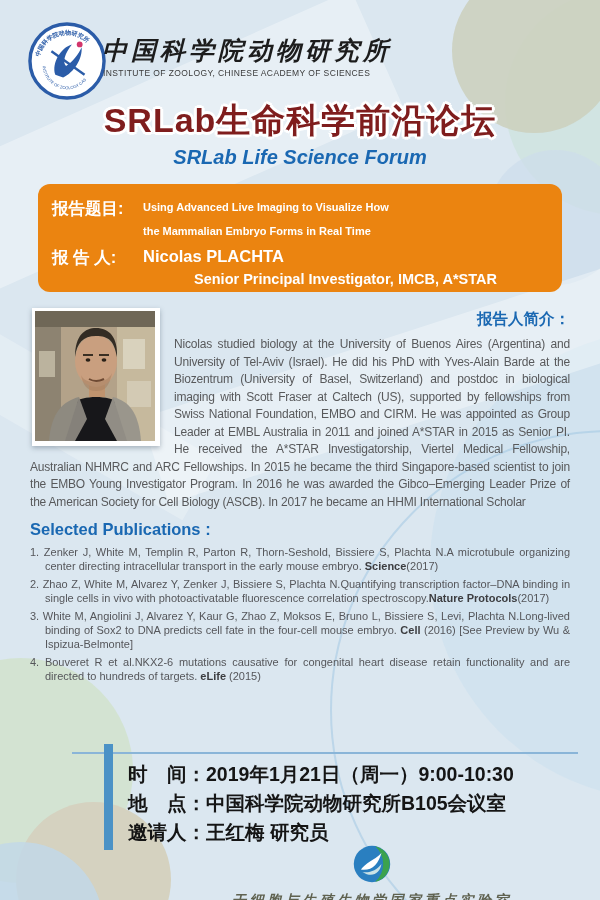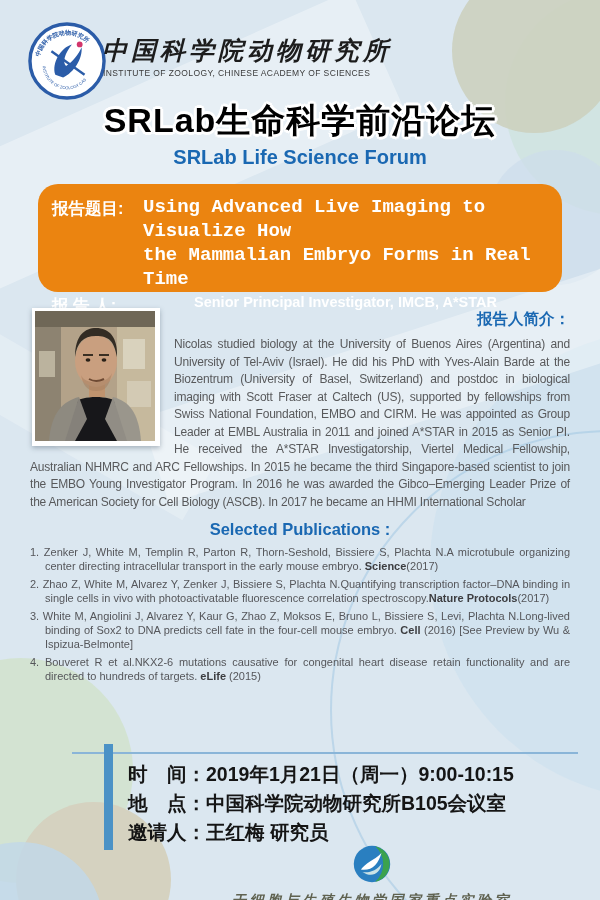--- a/index.html
+++ b/index.html
@@ -36,57 +36,57 @@
     font-size:25px; letter-spacing:4px; color:#1c1c1c; white-space:nowrap;
   }
   .inst-en {
     position:absolute; left:103px; top:68px;
     font-size:8.5px; letter-spacing:.4px; color:#3a3a3a; font-weight:normal;
   }
 
   
   .title-cn {
     left:0; top:98px; width:600px; text-align:center;
-    font-size:34px; font-weight:bold; color:#000000; letter-spacing:1px;
+    font-size:34px; font-weight:bold; color:#7f1d1d; letter-spacing:1px;
     text-shadow:-2px -2px 0 #fff, 2px -2px 0 #fff, -2px 2px 0 #fff, 2px 2px 0 #fff,
                  0 -3px 0 #fff, 0 3px 0 #fff, -3px 0 0 #fff, 3px 0 0 #fff;
   }
   .title-en {
     left:0; top:146px; width:600px; text-align:center;
-    font-size:20px; font-weight:bold; color:#1a68b2;
+    font-size:20px; font-weight:bold; color:#1a68b2;font-style:italic;
   }
 
   
   .banner {
     left:38px; top:184px; width:524px; height:108px;
-    background:#EB8410; border-radius:20px;
+    background:#EB8410; border-radius:12px;
     padding:11px 14px 8px 14px;
     display:grid; grid-template-columns:84px 1fr; column-gap:7px; row-gap:1px;
     color:#fff; font-weight:bold;
   }
   .b-lbl { font-size:16.5px; line-height:26px; white-space:nowrap; }
-  .b-txt { font-size:19px; line-height:24px;font-family:Liberation Mono, monospace; }
+  .b-txt { font-size:11px; line-height:24px; }
   .b-name { font-size:16.5px; line-height:25px; }
   .b-sub { font-size:14.5px; line-height:21px;text-align:center; }
 
   
   .main { left:30px; top:304px; width:540px; }
   .photo-frame {
     float:left; width:128px; height:138px; margin:4px 14px 4px 2px;
     background:#fff; padding:3px;
     box-shadow:0 2px 5px rgba(40,60,80,.35);
   }
   .photo-frame svg { display:block; width:120px; height:130px; }
   .bio-heading { font-size:15.5px; font-weight:bold; color:#1a68b2; padding-top:5px; margin-bottom:6px;text-align:right; }
   .bio-text {
     font-size:12px; line-height:17.5px; color:#58595b;
     text-align:justify; letter-spacing:-.2px;
   }
   .pubs { margin-top:9px; }
-  .pubs-heading { font-size:16.5px; font-weight:bold; color:#1a68b2; margin-bottom:6px;text-align:center; }
+  .pubs-heading { font-size:16.5px; font-weight:bold; color:#1a68b2; margin-bottom:6px; }
   .pub {
     font-size:11px; line-height:14px; color:#55565a;
     padding-left:15px; text-indent:-15px; margin-bottom:4px; text-align:justify;
   }
   .pub .jn { font-weight:bold; color:#3c3d40; }
 
   
   .divider-line { left:72px; top:752px; width:506px; height:2px; background:#8ab5d8; }
   .divider-bar  { left:104px; top:744px; width:9px; height:106px; background:#4B92C6; }
   .schedule { left:128px; top:760px; width:450px; }
@@ -143,20 +143,21 @@
 <div class="layer title-en">SRLab Life Science Forum</div>
 
 <section class="layer banner">
   <span class="b-lbl">报告题目:</span>
   <div class="b-txt">
     <div>Using Advanced Live Imaging to Visualize How</div>
     <div>the Mammalian Embryo Forms in Real Time</div>
   </div>
   <span class="b-lbl">报 告 人:</span>
   <div>
+    <div class="b-name">Nicolas PLACHTA</div>
     <div class="b-sub">Senior Principal Investigator, IMCB, A*STAR</div>
   </div>
 </section>
 
 <div class="layer main">
   <section>
     <div class="photo-frame">
       <svg viewBox="0 0 120 130" preserveAspectRatio="none">
         <rect width="120" height="130" fill="#b3a289"></rect>
         <rect x="0" width="26" height="130" fill="#8d8371"></rect>
@@ -189,21 +190,21 @@
     <p class="pub"><span>1.</span> <span>Zenker J, White M, Templin R, Parton R, Thorn-Seshold, Bissiere S, Plachta N.A microtubule organizing center directing intracellular transport in the early mouse embryo. </span><b class="jn">Science</b><span>(2017)</span></p>
     <p class="pub"><span>2.</span> <span>Zhao Z, White M, Alvarez Y, Zenker J, Bissiere S, Plachta N.Quantifying transcription factor–DNA binding in single cells in vivo with photoactivatable fluorescence correlation spectroscopy.</span><b class="jn">Nature Protocols</b><span>(2017)</span></p>
     <p class="pub"><span>3.</span> <span>White M, Angiolini J, Alvarez Y, Kaur G, Zhao Z, Moksos E, Bruno L, Bissiere S, Levi, Plachta N.Long-lived binding of Sox2 to DNA predicts cell fate in the four-cell mouse embryo. </span><b class="jn">Cell</b><span> (2016) [See Preview by Wu &amp; Ispizua-Belmonte]</span></p>
     <p class="pub"><span>4.</span> <span>Bouveret R et al.NKX2-6 mutations causative for congenital heart disease retain functionality and are directed to hundreds of targets. </span><b class="jn">eLife</b><span> (2015)</span></p>
   </section>
 </div>
 
 <div class="layer divider-line"></div>
 <div class="layer divider-bar"></div>
 <section class="layer schedule">
-  <div class="sch-row"><span>时　间：</span><span>2019年1月21日（周一）9:00-10:15</span></div>
+  <div class="sch-row"><span>时　间：</span><span>2019年1月21日（周一）9:00-10:30</span></div>
   <div class="sch-row"><span>地　点：</span><span>中国科学院动物研究所B105会议室</span></div>
   <div class="sch-row"><span>邀请人：</span><span>王红梅 研究员</span></div>
 </section>
 
 <footer class="layer footer">
   <div class="skl-logo">
     <svg viewBox="0 0 48 48" width="38" height="38">
       <circle cx="24" cy="24" r="23" fill="#2a7fc0"></circle>
       <path d="M28,1.5 A23,23 0 0 1 28,46.5 A30,30 0 0 0 28,1.5 Z" fill="#3ba24e"></path>
       <path d="M10,31 C16,22 26,20 36,10 C32,24 24,33 10,31 Z" fill="#ffffff"></path>

